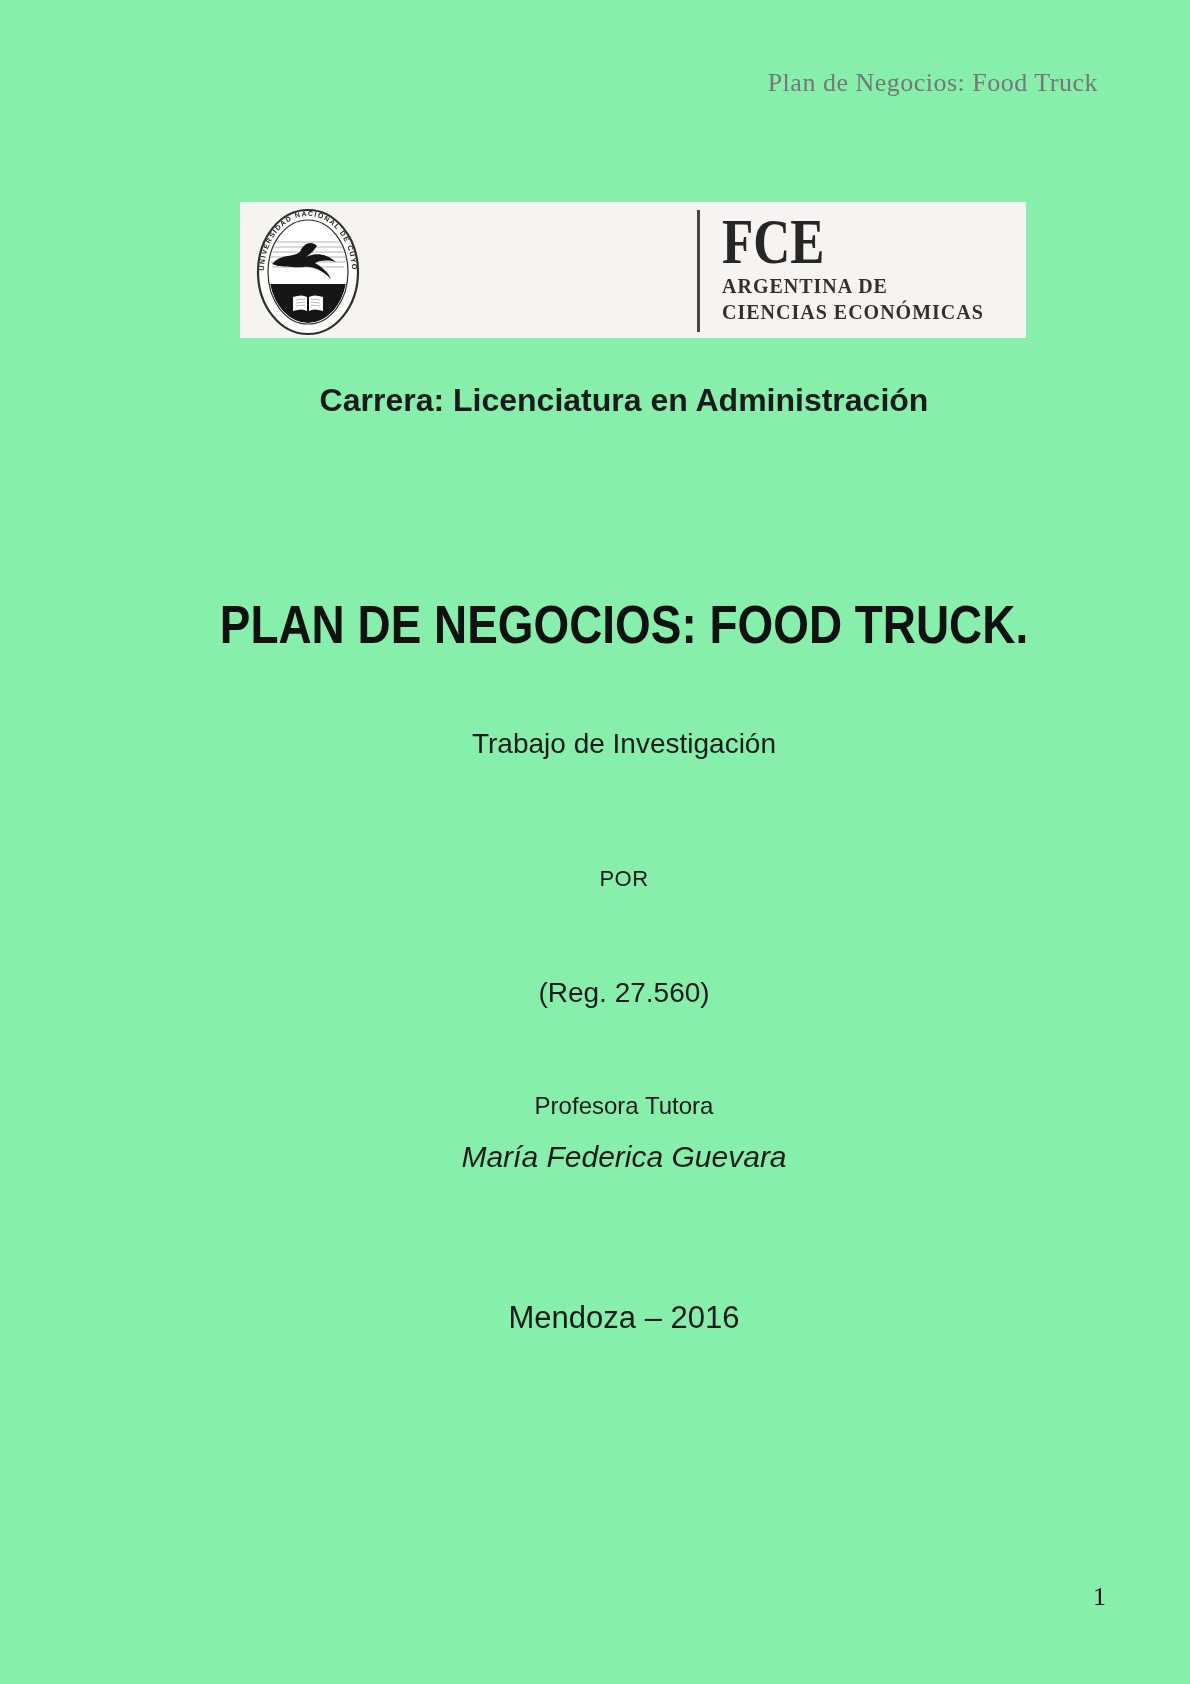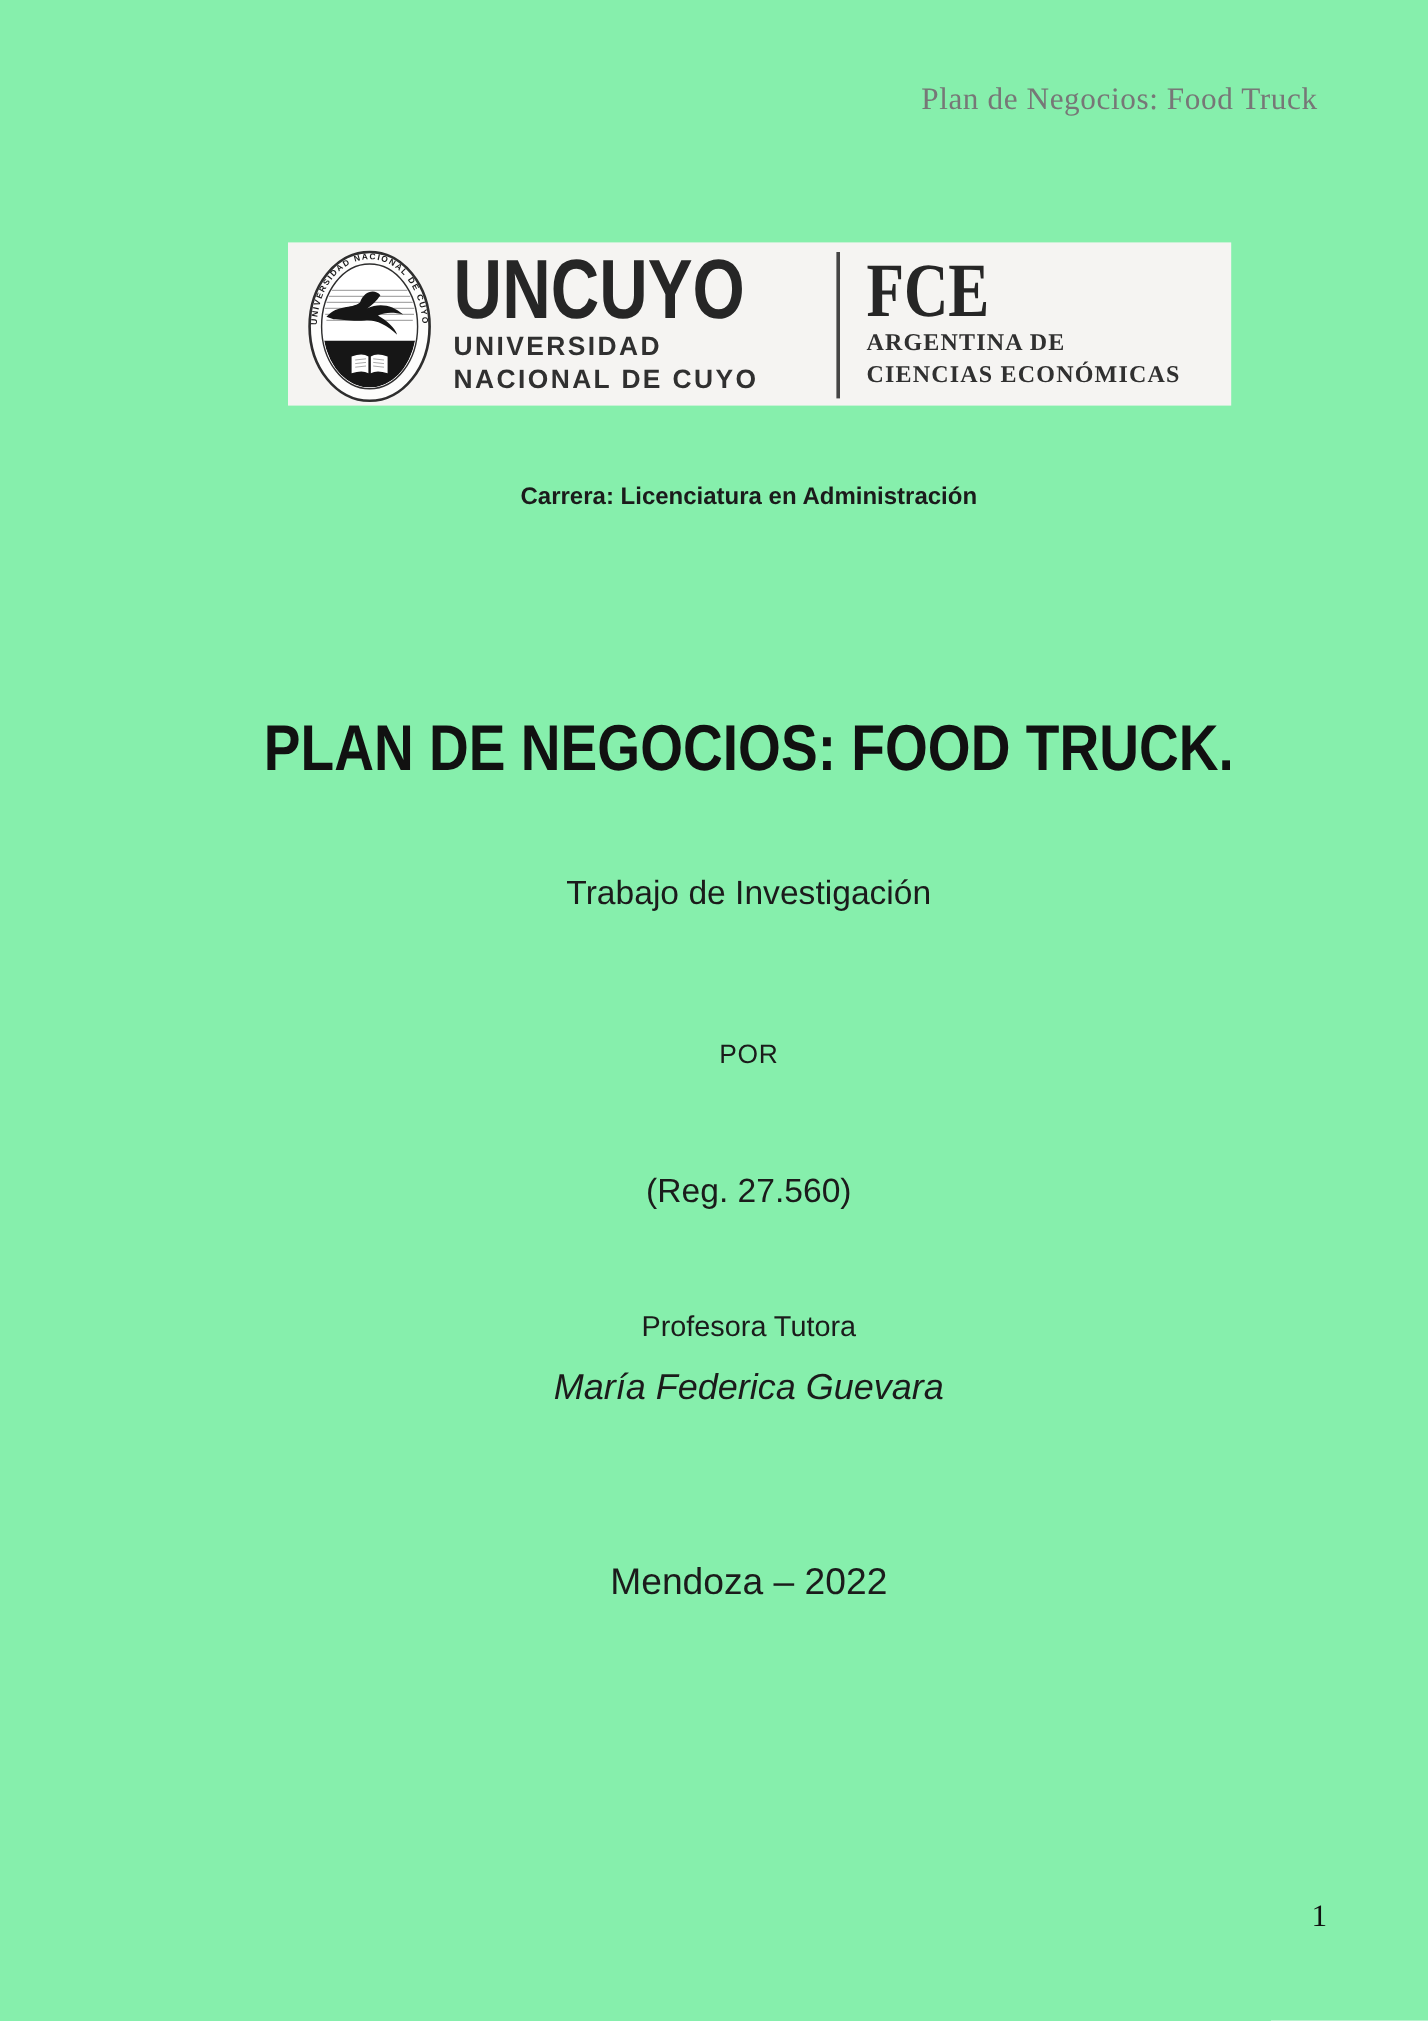--- a/index.html
+++ b/index.html
@@ -23,21 +23,21 @@
     font-weight:700; color:#262626; line-height:62px; font-size:70px;
     transform:scaleX(0.80); transform-origin:left center; letter-spacing:0;
   }
   .fce-text .wordmark { font-size:64px; line-height:56px; }
   .sublines { margin-top:3px; font-weight:700; color:#303030; }
   .uncuyo-text .sublines { font-size:22px; line-height:27px; letter-spacing:2px; }
   .fce-text   .sublines { font-size:20px; line-height:26px; letter-spacing:1px; }
   .logo-divider { position:absolute; left:457px; top:8px; width:3px; height:122px; background:#454545; }
 
   
-  .career    { top:403px; font-size:20px; font-weight:700; }
+  .career    { top:382px; font-size:32px; font-weight:700; }
   .main-title{ top:594px; font-size:54px; line-height:60px; font-weight:700; color:#111111;
                transform:scaleX(0.85); margin:0; }
   .subtitle  { top:684px; font-size:28px;margin-top:44px; }
 
   .por         { top:866px; font-size:22px; letter-spacing:0.5px; }
   .author-name { top:906px; font-size:28px; }
   .reg         { top:977px; font-size:28px; }
 
   .tutor-label { top:1092px; font-size:24px; }
   .tutor-name  { top:1140px; font-size:30px;font-style:italic; }
@@ -96,27 +96,20 @@
             <line x1="40" y1="95" x2="49" y2="94"></line>
             <line x1="40" y1="98" x2="49" y2="97"></line>
             <line x1="55" y1="91" x2="64" y2="92"></line>
             <line x1="55" y1="94" x2="64" y2="95"></line>
             <line x1="55" y1="97" x2="64" y2="98"></line>
           </g>
         </g>
       </g>
     </svg>
 
-    <div class="uncuyo-text">
-      <div class="wordmark">UNCUYO</div>
-      <div class="sublines">
-        <div>UNIVERSIDAD</div>
-        <div>NACIONAL DE CUYO</div>
-      </div>
-    </div>
 
     <div class="logo-divider"></div>
 
     <div class="fce-text">
       <div class="wordmark">FCE</div>
       <div class="sublines">
         <div>ARGENTINA DE</div>
         <div>CIENCIAS ECONÓMICAS</div>
       </div>
     </div>
@@ -127,17 +120,17 @@
   <h1 class="center-line main-title">PLAN DE NEGOCIOS: FOOD TRUCK.</h1>
 
   <div class="center-line subtitle">Trabajo de Investigación</div>
 
   <div class="center-line por">POR</div>
   <div class="center-line reg">(Reg. 27.560)</div>
 
   <div class="center-line tutor-label">Profesora Tutora</div>
   <div class="center-line tutor-name">María Federica Guevara</div>
 
-  <div class="center-line place-year">Mendoza – 2022</div>
+  <div class="center-line place-year">Mendoza – 2016</div>
 
   <div class="page-number">1</div>
 
 </div>
 
 </body></html>

